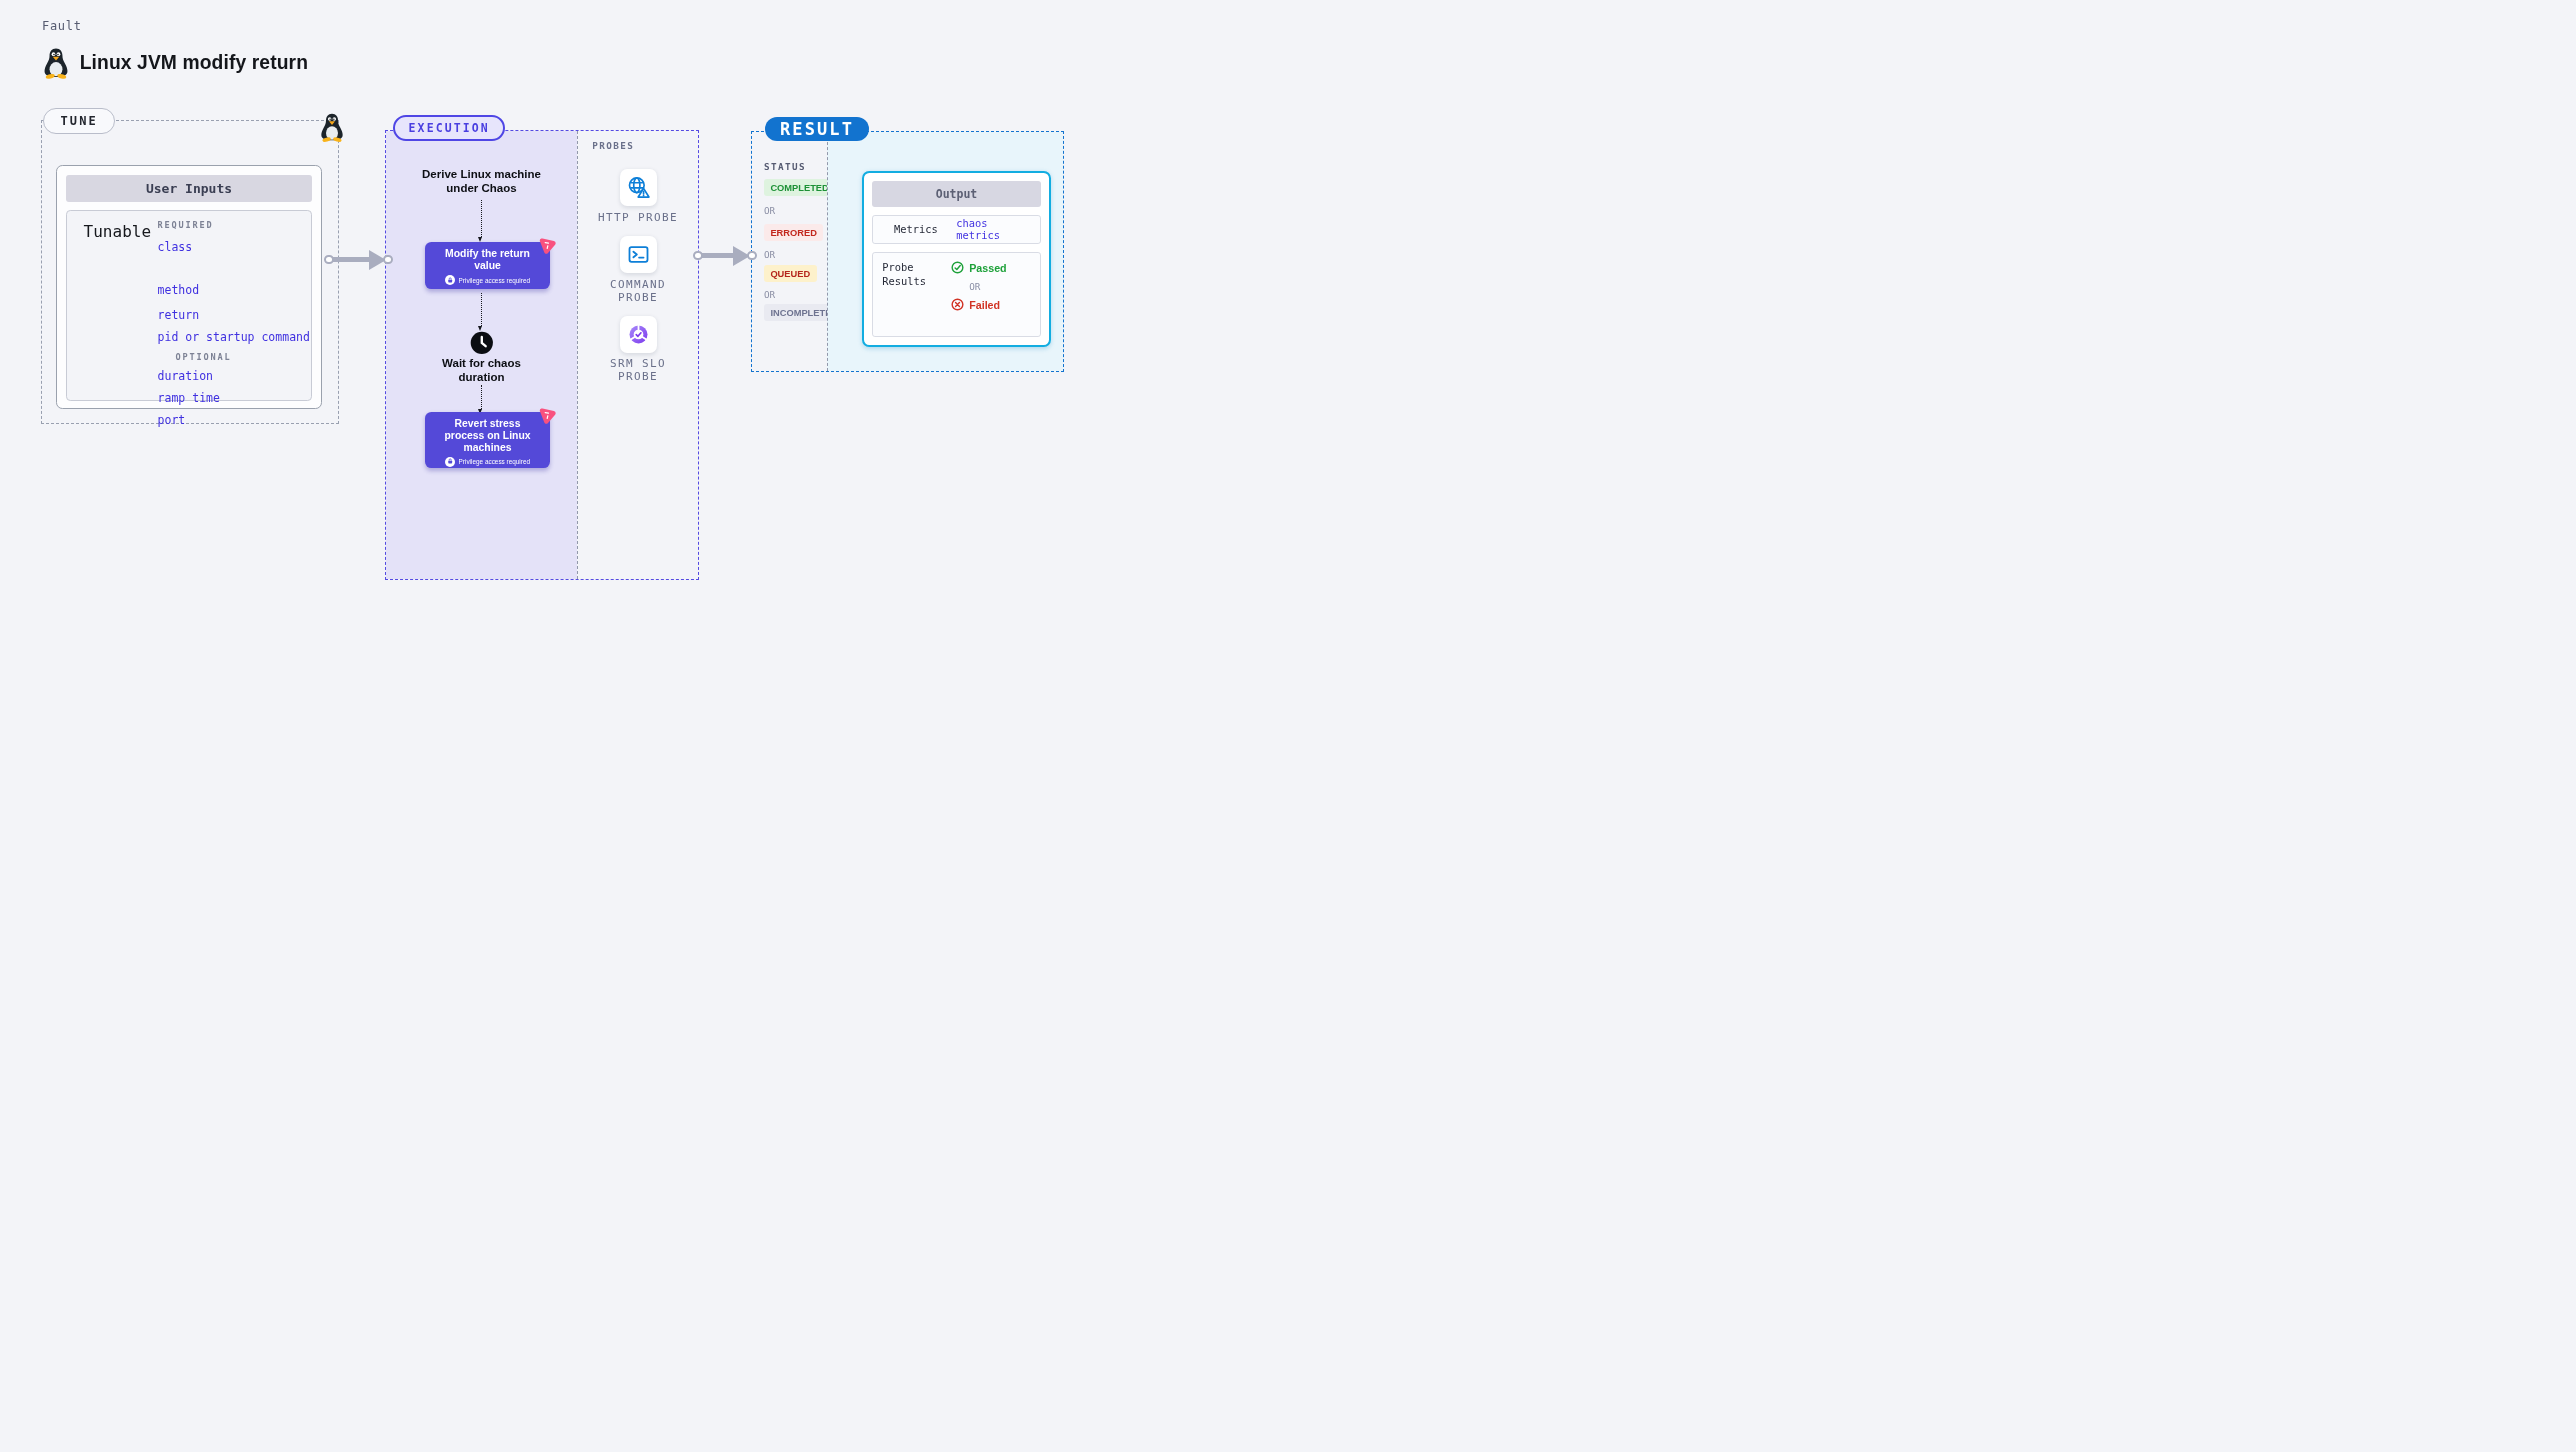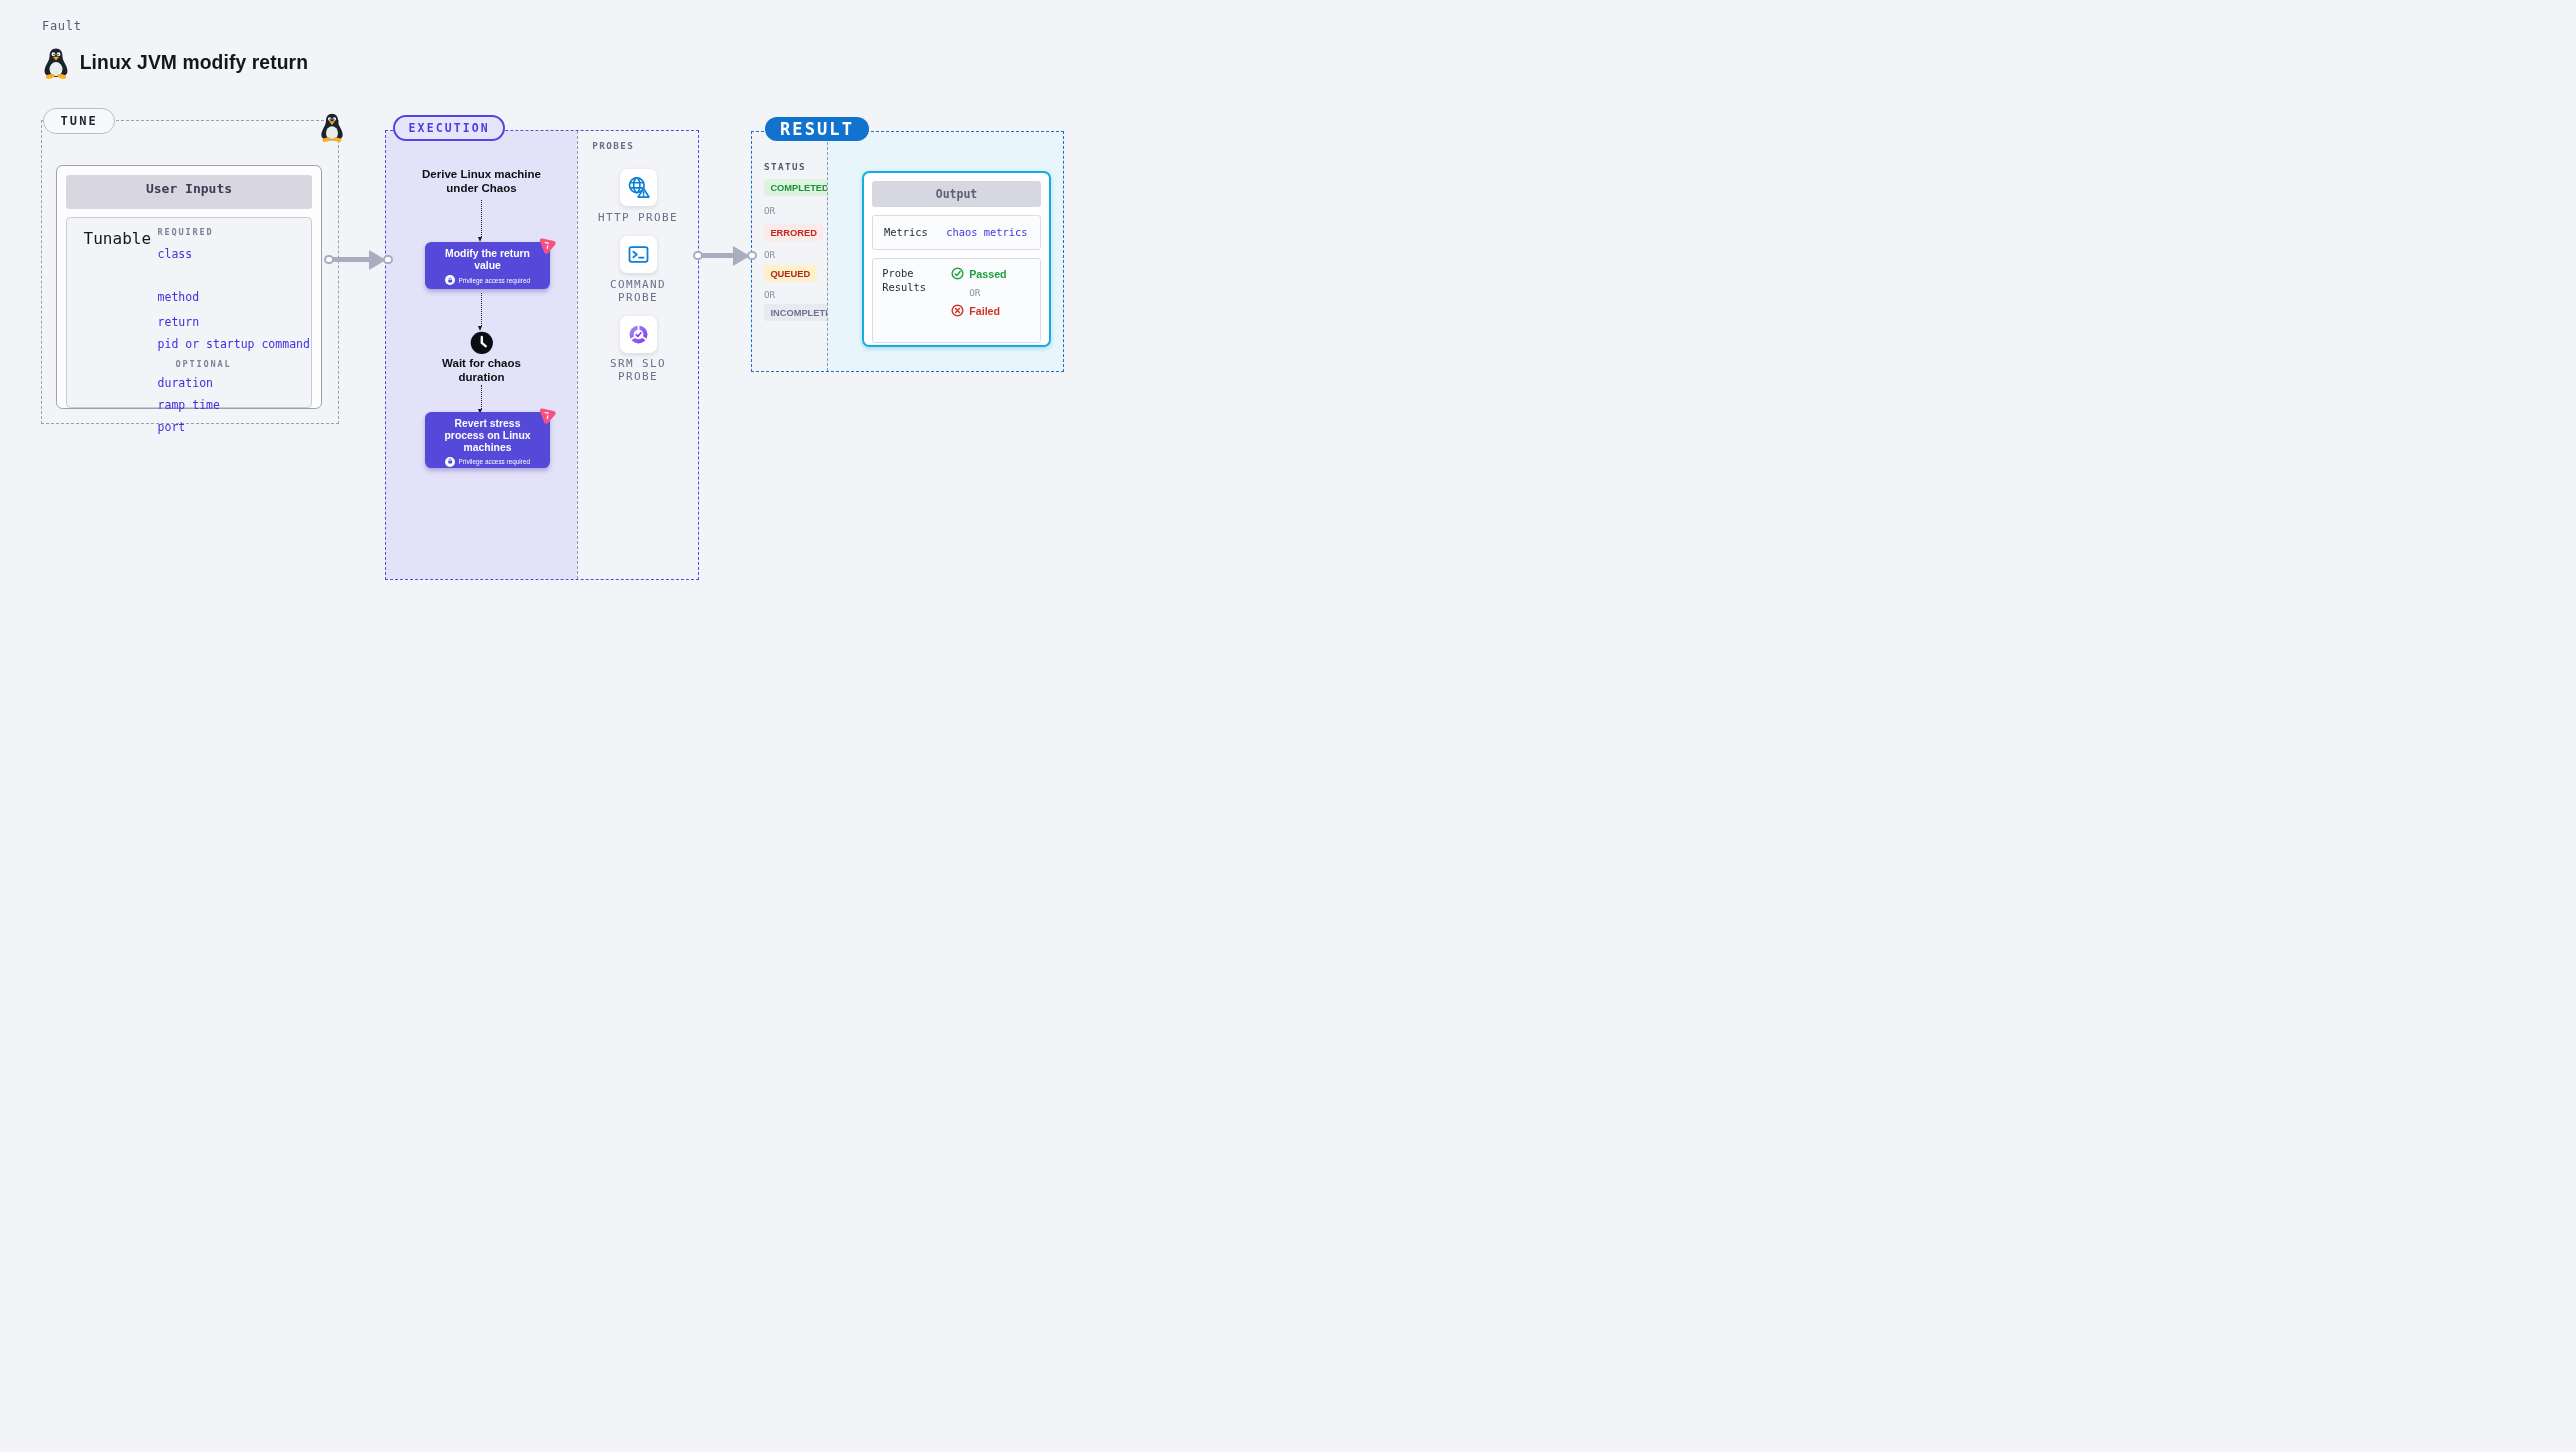--- a/index.html
+++ b/index.html
@@ -23,21 +23,21 @@
              background:#e7e5fc;border:2.1px solid #4f46e5;}
   .pill-result{left:765px;top:117px;height:24px;padding:0 15px;font-size:17px;color:#ffffff;
              background:#1273cf;border:none;}
 
   
   .tune-box{position:absolute;left:41px;top:120px;width:296px;height:302px;
             border:1.4px dashed #99a0b0;}
   .tune-tux{position:absolute;left:320px;top:112px;width:24px;height:30px;z-index:6;}
   .ui-card{position:absolute;left:56px;top:165px;width:266px;height:244px;background:#fdfdfe;
            border:1.4px solid #9aa1ad;border-radius:6.4px;padding:8.6px;box-sizing:border-box;}
-  .ui-header{height:34px;line-height:27px;text-align:center;background:#d8d7e1;border-radius:2.9px;
+  .ui-header{height:27px;line-height:27px;text-align:center;background:#d8d7e1;border-radius:2.9px;
              font-size:13px;font-weight:bold;color:#3a3e52;}
   .ui-body{position:relative;margin-top:8.6px;height:191px;background:#f3f4f8;
            border:0.7px solid #c8cbd5;border-radius:4.3px;box-sizing:border-box;}
   .tunable-label{position:absolute;left:17px;top:10.7px;font-size:16px;color:#16181d;}
   .fields{position:absolute;left:91px;top:5.7px;}
   .field-heading{font-size:8.6px;font-weight:bold;letter-spacing:1.8px;color:#7d8295;}
   .field-item{font-size:11.5px;color:#3f30e0;}
   .fields .field-heading:first-child{margin-top:2.9px;}
   .fi-1{margin-top:10.7px;} .fi-2{margin-top:29px;} .fi-3{margin-top:10.7px;} .fi-4{margin-top:7.9px;}
   .fh-2{margin-top:7.9px;padding-left:18px;}
@@ -108,22 +108,22 @@
   .badge-incompleted{top:172px;color:#6e7390;background:#e9eaf1;}
   .or-text{position:absolute;left:12px;font-size:9.3px;color:#8c90a6;}
   .or-1{top:73px;} .or-2{top:117px;} .or-3{top:157px;}
   .cyan-panel{position:absolute;left:75px;top:0;right:0;bottom:0;background:#e8f5fb;
               border-left:1.4px dashed #9298ab;}
   .output-card{position:absolute;left:34px;top:39px;width:189px;height:176px;background:#fff;
                border:2.1px solid #12ade1;border-radius:7.2px;box-sizing:border-box;padding:7.9px;
                box-shadow:0 1.4px 4.3px rgba(18,140,200,.25);}
   .output-header{height:26px;line-height:26px;text-align:center;background:#d7d7e2;border-radius:2.9px;
                  font-size:11.5px;font-weight:bold;color:#5c6074;}
-  .metrics-row{margin-top:7.9px;height:35px;border:0.7px solid #d9dce5;border-radius:2.9px;background:#fbfcfe;
-               display:flex;align-items:center;padding:0 11px;box-sizing:border-box;}
+  .metrics-row{margin-top:7.9px;height:29px;border:0.7px solid #d9dce5;border-radius:2.9px;background:#fbfcfe;
+               display:flex;align-items:center;padding:0 21px;box-sizing:border-box;}
   .metrics-label{font-size:10.4px;color:#262a38;}
   .metrics-value{font-size:10.4px;color:#4334e1;margin-left:18.6px;}
   .probe-results-row{margin-top:7.9px;height:85px;border:0.7px solid #d9dce5;border-radius:2.9px;
                      background:#fbfcfe;display:flex;padding:8.6px 9.3px;box-sizing:border-box;}
   .pr-label{font-size:10.4px;line-height:13.6px;color:#262a38;width:59px;}
   .pr-values{margin-left:10px;}
   .pr-item{display:flex;align-items:center;gap:5px;}
   .pr-item svg{width:13px;height:13px;}
   .passed-text{font-size:10.7px;font-weight:bold;color:#1ea13a;}
   .failed-text{font-size:10.7px;font-weight:bold;color:#d13325;}

